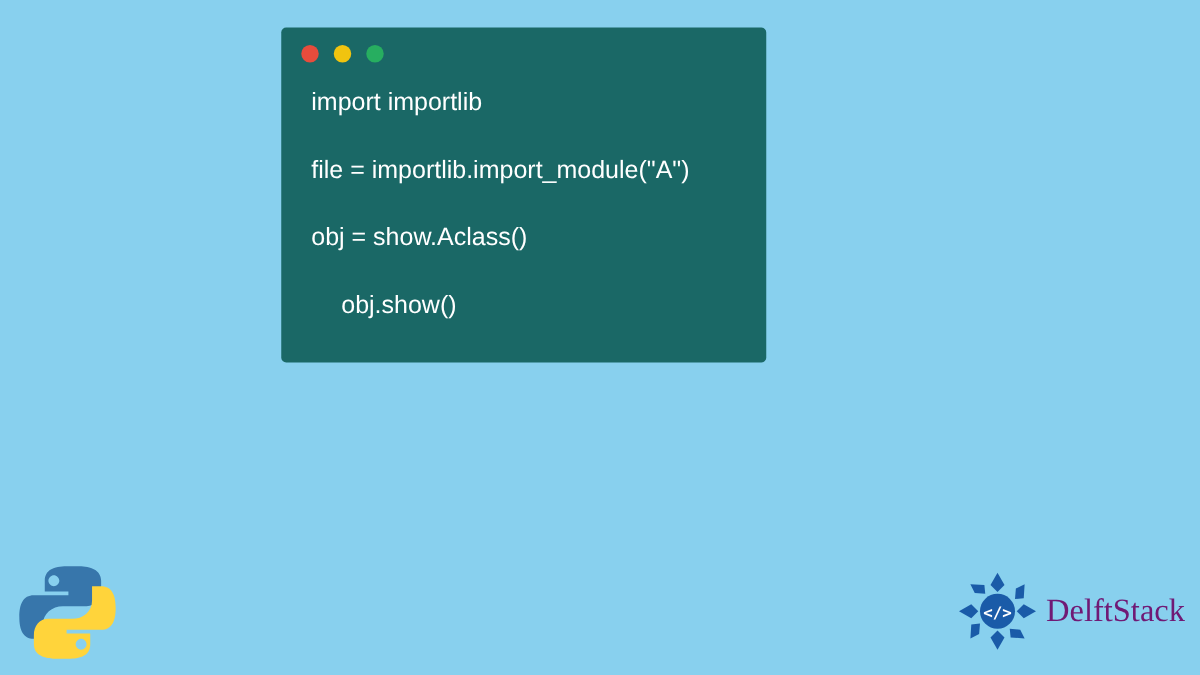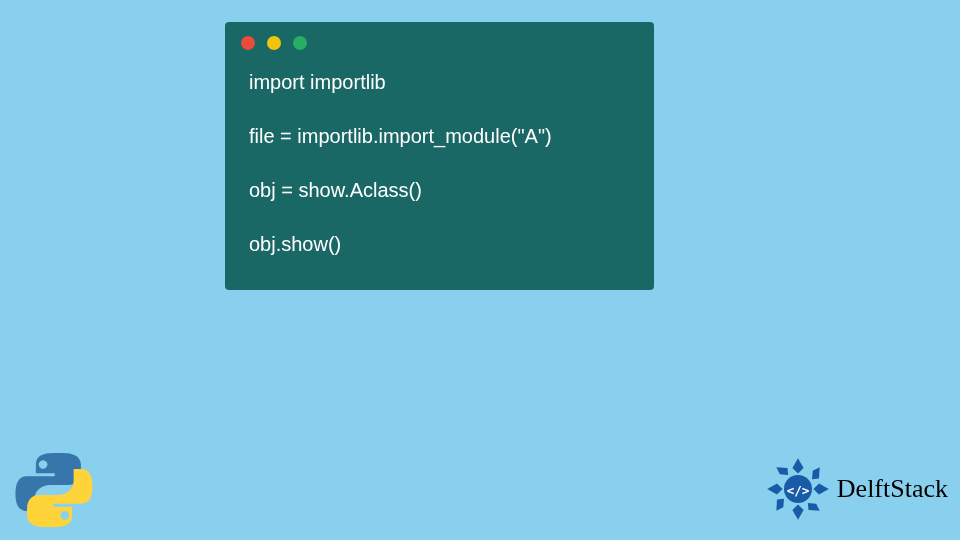--- a/index.html
+++ b/index.html
@@ -12,21 +12,21 @@
       height: 540px;
       background-color: #88d0ee;
       position: relative;
       font-family: Arial, Helvetica, sans-serif;
       overflow: hidden;
     }
     .code-window {
       position: absolute;
       left: 225px;
       top: 22px;
-      width: 429px;
+      width: 388px;
       background-color: #1a6866;
       border-radius: 4px;
       padding-bottom: 28px;
     }
     .window-controls {
       display: flex;
       gap: 12px;
       padding: 14px 16px 10px 16px;
     }
     .dot {
@@ -43,38 +43,39 @@
       font-size: 20px;
       line-height: 1.4;
       font-family: Arial, Helvetica, sans-serif;
     }
     .code-line {
       white-space: pre;
       margin-bottom: 26px;
     }
     .code-line:last-child {
       margin-bottom: 0;
+      margin-left: 24px;
     }
     .python-logo {
       position: absolute;
       left: 14px;
       bottom: 10px;
       width: 80px;
       height: 80px;
     }
     .delft-logo {
       position: absolute;
       right: 12px;
       bottom: 16px;
       display: flex;
       align-items: center;
       gap: 4px;
     }
     .delft-text {
-      color: #000000;
+      color: #701a75;
       font-size: 26px;
       font-weight: 500;
       font-family: Georgia, serif;
     }
     .delft-rosette {
       width: 70px;
       height: 70px;
     }
   </style>
 </head>

